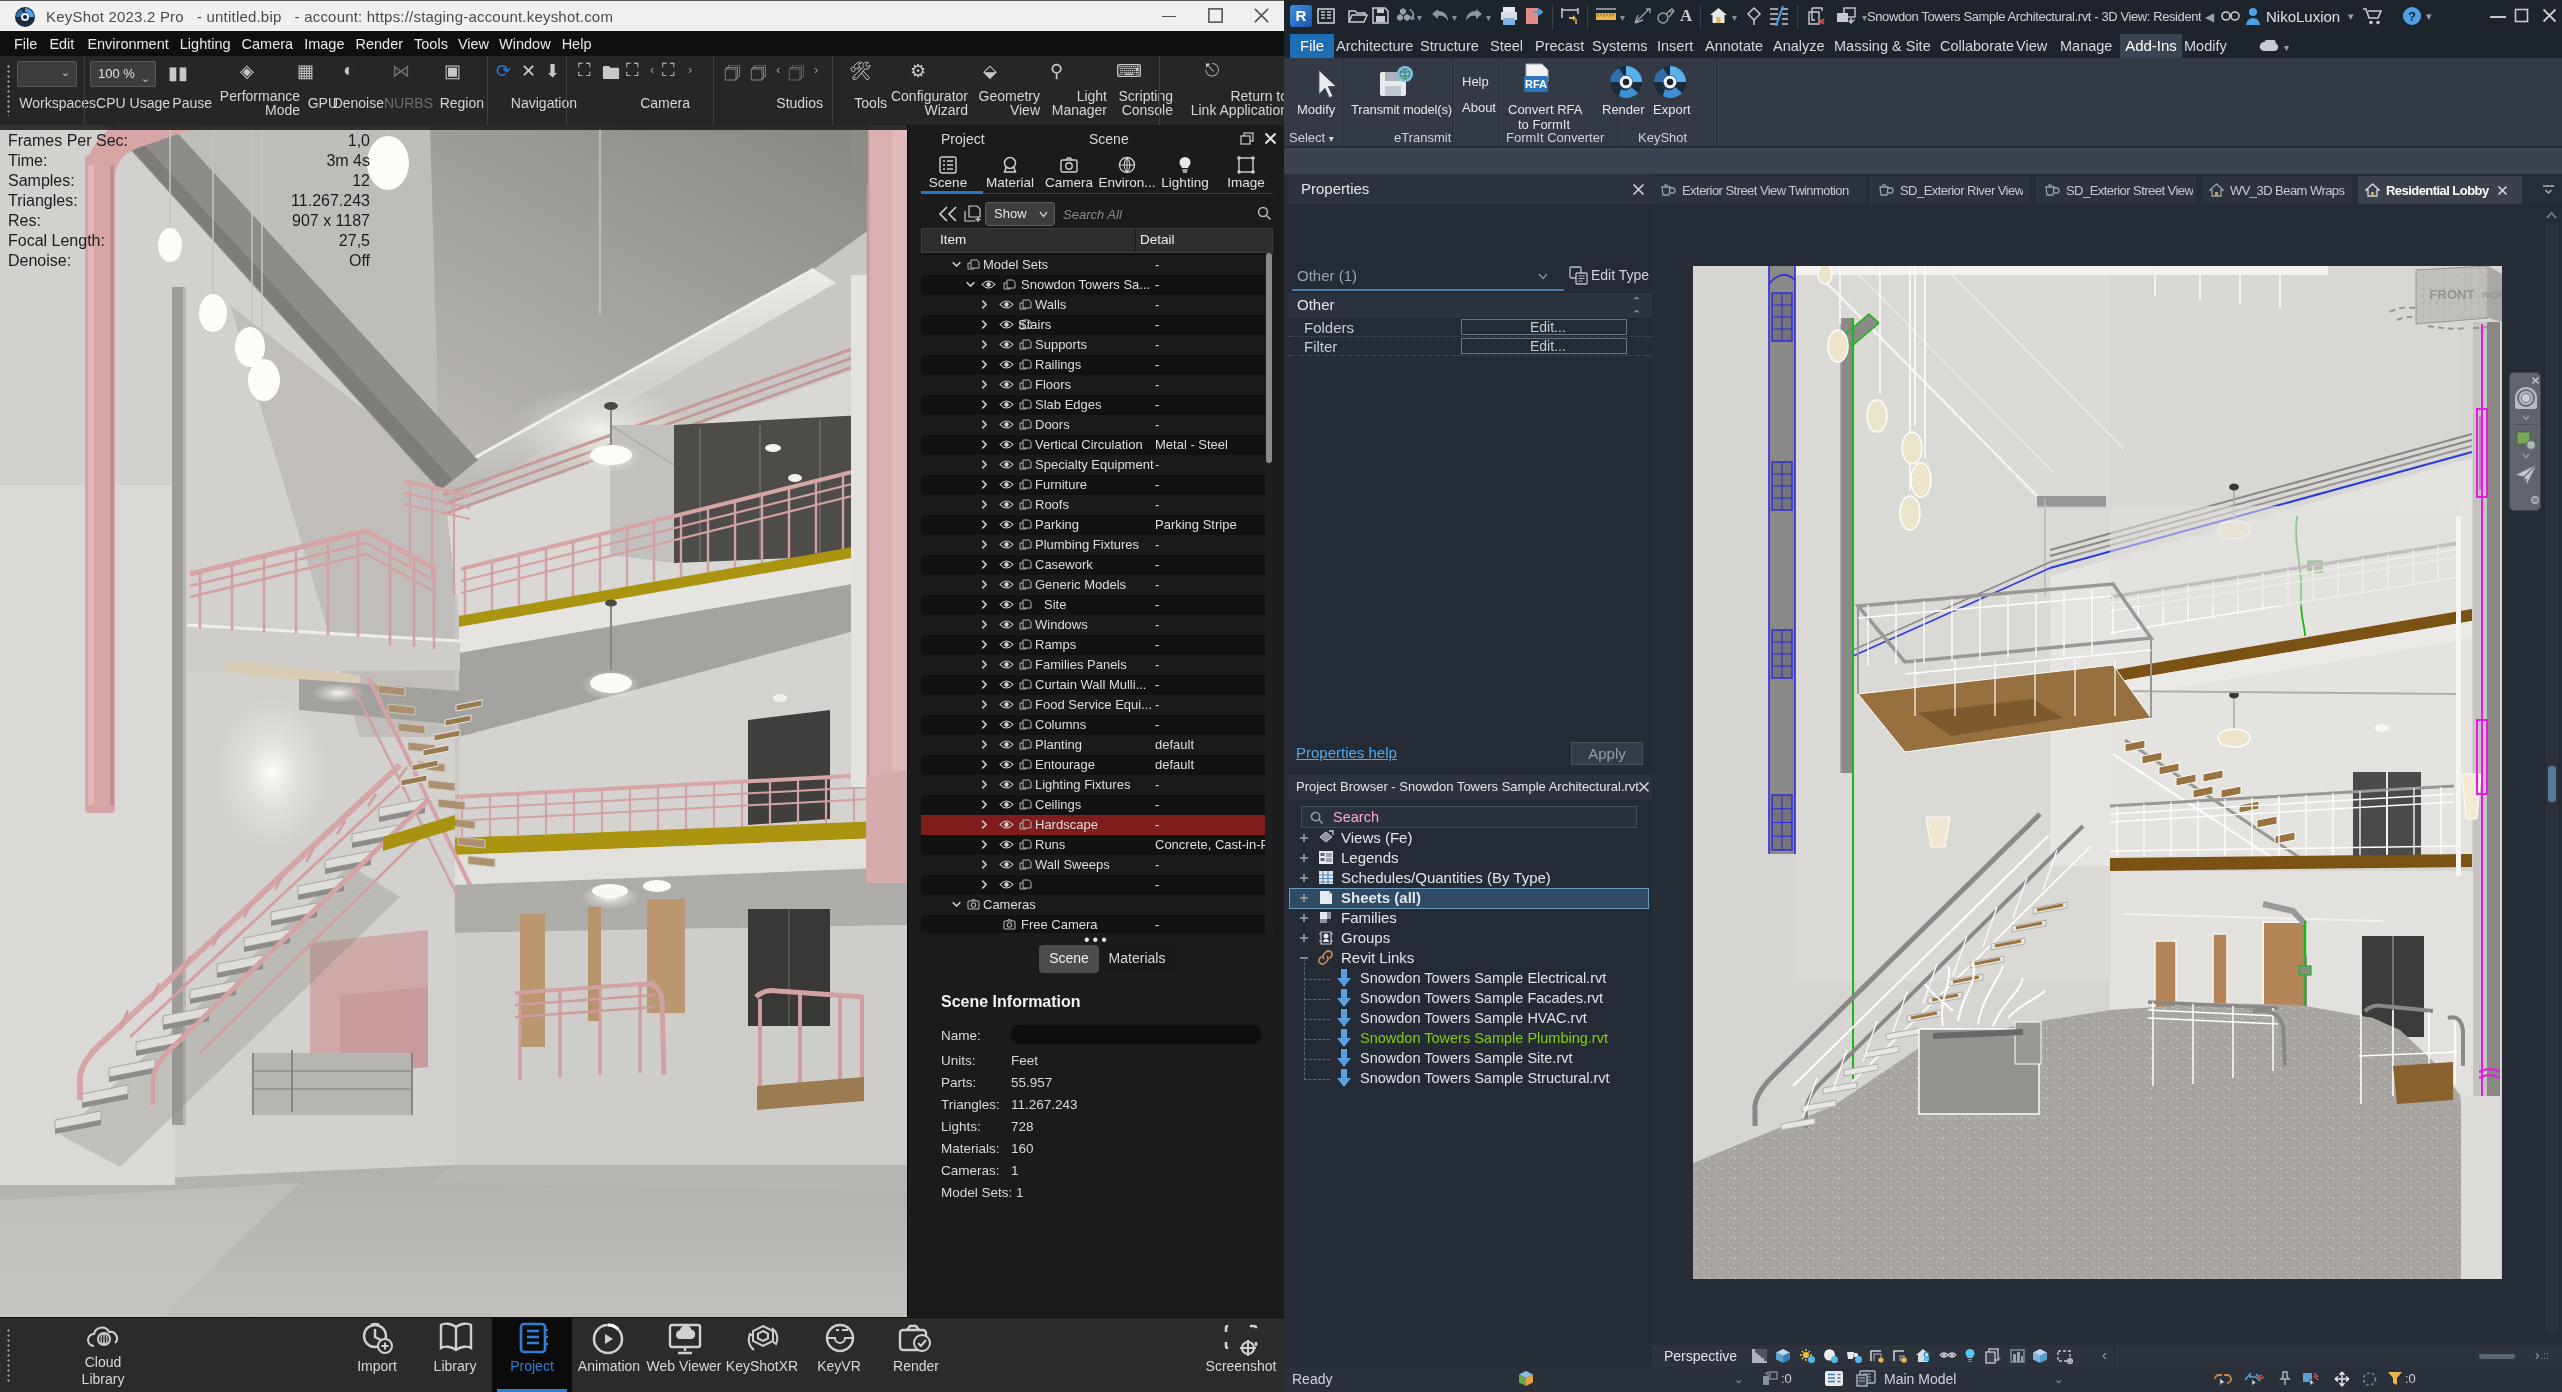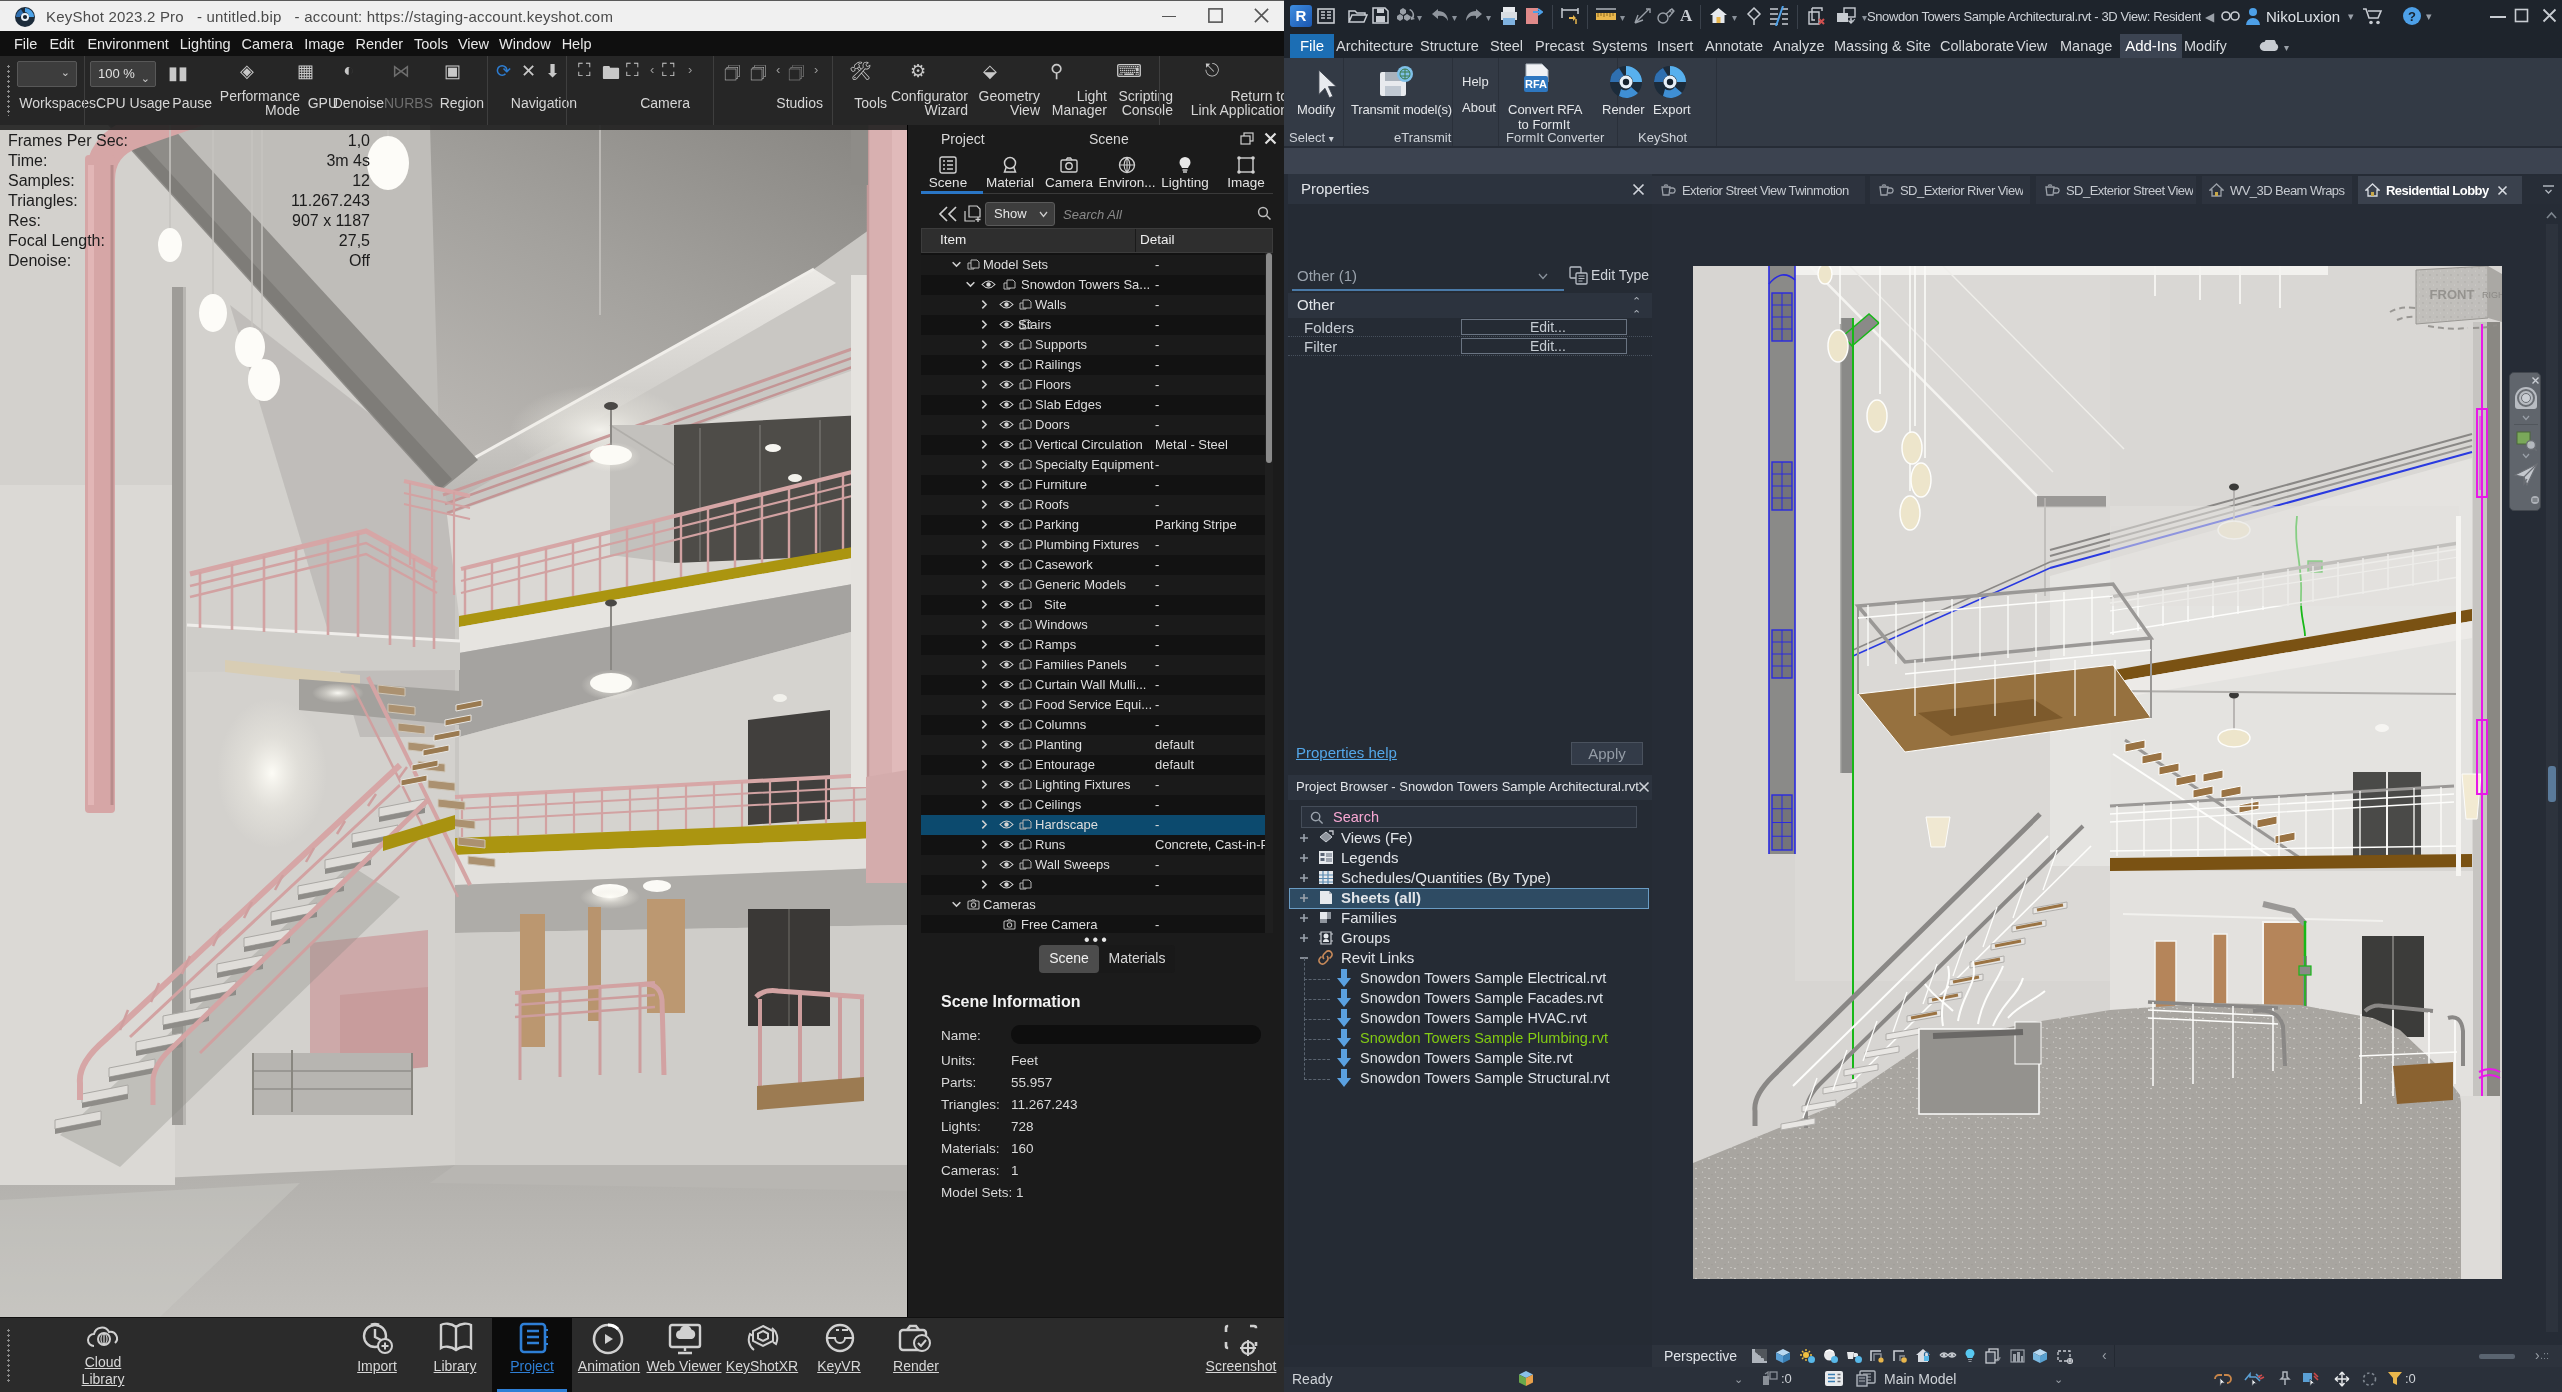--- a/index.html
+++ b/index.html
@@ -19,21 +19,21 @@
 #rv-tabs{left:0;top:34px;width:1278px;height:24px;background:#1e242c;color:#d5d8dc;font-size:15px;}
 #rv-ribbon{left:0;top:58px;width:1278px;height:90px;background:#333a45;color:#e4e6e9;font-size:14px;}
 #rv-opts{left:0;top:148px;width:1278px;height:26px;background:#3c4350;}
 #rv-props{left:4px;top:174px;width:364px;height:601px;background:#252b34;color:#cfd3d8;font-size:15px;}
 #rv-pb{left:4px;top:775px;width:364px;height:570px;background:#252b34;color:#cfd3d8;font-size:15px;}
 #rv-canvas{left:368px;top:174px;width:910px;height:1171px;background:#262c36;}
 #rv-status{left:0;top:1367px;width:1278px;height:25px;background:#2a303a;color:#cfd3d8;font-size:14px;}
 .row{display:flex;align-items:center;}
 .tl{text-align:right;font-size:14px;color:#d6d6d6;line-height:14px;}
 .ticon{font-size:18px;color:#c8c8c8;}
-.bl{text-align:center;font-size:14px;color:#d8d8d8;line-height:17px;text-decoration:underline;}
+.bl{text-align:center;font-size:14px;color:#d8d8d8;line-height:17px;}
 .bicon{}
 .trow{position:absolute;left:0;width:352px;height:20px;}
 .tic{position:absolute;top:4px;}
 .tt{position:absolute;top:2px;font-size:13px;color:#dedede;white-space:nowrap;}
 .sl{font-size:13.5px;color:#d9d9d9;}
 .rtab{position:absolute;top:4px;color:#d5d8dc;font-size:14.5px;white-space:nowrap;}
 .qa{}
 .vtab{position:absolute;top:0;height:28px;background:#2d333e;display:flex;align-items:center;padding-left:7px;color:#c6cad0;font-size:13px;white-space:nowrap;overflow:hidden;letter-spacing:-.55px;}
 .vtab .tp{margin-right:6px;flex:none;}
 .vtab span{overflow:hidden;text-overflow:ellipsis;}
@@ -842,21 +842,21 @@
               <path d="M1 5.5 Q7.5 -1.5 14 5.5 Q7.5 12.5 1 5.5 Z" fill="none" stroke="#d6d6d6" stroke-width="1.1"></path>
               <circle cx="7.5" cy="5.5" r="2.2" fill="#d6d6d6"></circle>
             </svg>
             <svg class="tic" style="left:98px" width="13" height="12" viewBox="0 0 13 12">
               <path d="M4 1 h6 l2 2 v6 h-8 z" fill="none" stroke="#b5b5b5" stroke-width="1"></path>
               <path d="M1 4 l3 0 M1 4 v6 h6 v-1" fill="none" stroke="#b5b5b5" stroke-width="1"></path>
             </svg>
             <span class="tt" style="left:114px">Ceilings</span>
             <span class="tt" style="left:234px">-</span>
           </div>
-<div class="trow" style="top:562px;background:#0c4a6e">
+<div class="trow" style="top:562px;background:#7f1d1d">
             <svg class="tic" style="left:58px" width="11" height="11" viewBox="0 0 10 10">
               <path d="M3 1.5 L6.5 5 L3 8.5" fill="none" stroke="#cfcfcf" stroke-width="1.4"></path>
             </svg>
             <svg class="tic" style="left:78px" width="15" height="11" viewBox="0 0 15 11">
               <path d="M1 5.5 Q7.5 -1.5 14 5.5 Q7.5 12.5 1 5.5 Z" fill="none" stroke="#d6d6d6" stroke-width="1.1"></path>
               <circle cx="7.5" cy="5.5" r="2.2" fill="#d6d6d6"></circle>
             </svg>
             <svg class="tic" style="left:98px" width="13" height="12" viewBox="0 0 13 12">
               <path d="M4 1 h6 l2 2 v6 h-8 z" fill="none" stroke="#b5b5b5" stroke-width="1"></path>
               <path d="M1 4 l3 0 M1 4 v6 h6 v-1" fill="none" stroke="#b5b5b5" stroke-width="1"></path>

